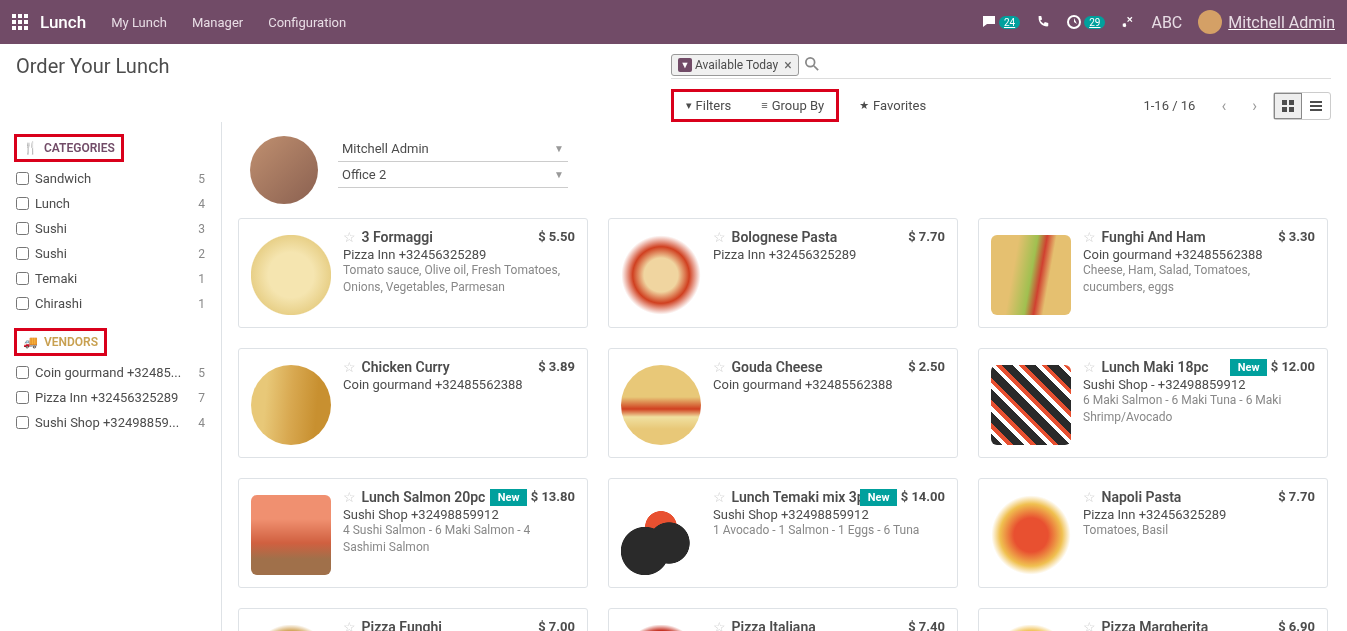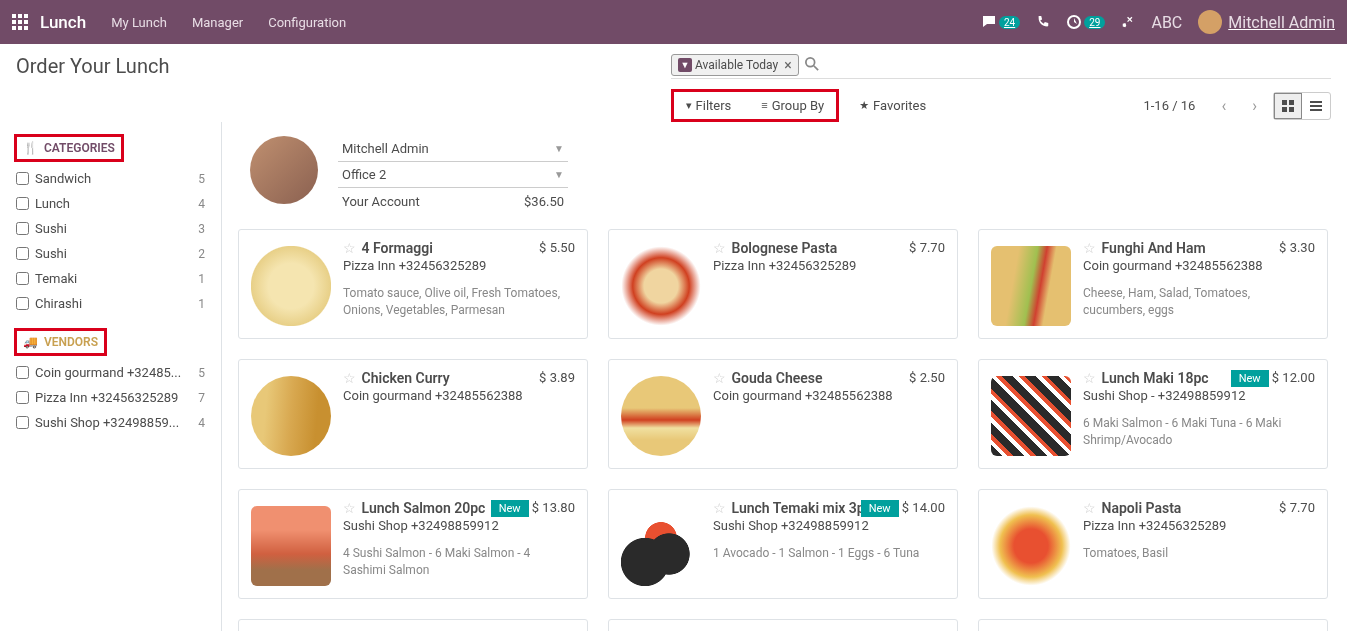--- a/index.html
+++ b/index.html
@@ -58,22 +58,22 @@
 .uf-account { display: flex; justify-content: space-between; padding: 6px 4px; font-size: 13px; width: 230px; }
 
 .kanban-grid { display: flex; flex-wrap: wrap; gap: 20px; }
 .card { width: 350px; border: 1px solid #dee2e6; border-radius: 3px; padding: 10px 12px; display: flex; gap: 12px; background: #fff; min-height: 110px; }
 .card-img { width: 80px; height: 80px; background: #f5f5f5; border-radius: 4px; flex-shrink: 0; margin-top: 6px; }
 .card-body { flex: 1; position: relative; }
 .card-title-row { display: flex; align-items: center; gap: 6px; }
 .star { color: #ccc; cursor: pointer; font-size: 14px; }
 .card-title { font-size: 14px; font-weight: 600; color: #4c4c4c; }
 .card-vendor { font-size: 13px; color: #4c4c4c; margin-top: 2px; }
-.card-desc { font-size: 12px; color: #888; margin-top: 12px; line-height: 1.4; }
-.card-price { position: absolute; top: 0; right: 0; font-size: 13px; color: #4c4c4c; font-weight: 400; }
+.card-desc { font-size: 12px; color: #888; margin-top: 0; line-height: 1.4; }
+.card-price { position: absolute; top: 0; right: 0; font-size: 13px; color: #4c4c4c; font-weight: 700; }
 .new-badge { background: #00A09D; color: #fff; font-size: 11px; padding: 2px 8px; border-radius: 0; margin-left: 4px; }
 
 
 .food1 { background: radial-gradient(circle,#f5e5b0 40%,#e8d088 70%,#fff 72%); }
 .food2 { background: radial-gradient(circle,#f0d5a0 30%,#d04020 50%,#fff 70%); }
 .food3 { background: linear-gradient(100deg,#e5c070 30%,#a0c050 50%,#d04030 60%,#e5c070 70%); border-radius: 6px; }
 .food4 { background: linear-gradient(95deg,#e8c878 20%,#d8a850 50%,#c89030 80%); border-radius: 40px; }
 .food5 { background: linear-gradient(180deg,#e8c878 40%,#d04020 55%,#f0e0a0 65%,#e8c878 80%); border-radius: 40px; }
 .food6 { background: repeating-linear-gradient(45deg,#2a2a2a 0 8px,#fff 8px 12px,#e85030 12px 16px); border-radius: 6px; }
 .food7 { background: linear-gradient(180deg,#f09070 30%,#d06040 60%,#a0704a 80%); border-radius: 6px; }
@@ -289,34 +289,30 @@
         <div class="user-fields">
           <div class="uf-row">
               <span>Mitchell Admin</span>
               <span class="caret">▼</span>
             </div>
           <div class="uf-row">
               <span>Office 2</span>
               <span class="caret">▼</span>
             </div>
         </div>
-        <div class="uf-account">
-          <span>Your Account</span>
-          <span>$36.50</span>
-        </div>
       </div>
     </div>
     <div class="kanban-grid" id="kanban">
         <div class="card">
     <div class="card-img food1"></div>
     <div class="card-body">
       <div class="card-price"> $ 5.50</div>
       <div class="card-title-row">
         <span class="star">☆</span>
-        <span class="card-title">4 Formaggi</span>
+        <span class="card-title">3 Formaggi</span>
       </div>
       <div class="card-vendor">Pizza Inn +32456325289</div>
       <div class="card-desc">Tomato sauce, Olive oil, Fresh Tomatoes, Onions, Vegetables, Parmesan</div>
     </div>
         </div>
         <div class="card">
     <div class="card-img food2"></div>
     <div class="card-body">
       <div class="card-price"> $ 7.70</div>
       <div class="card-title-row">

